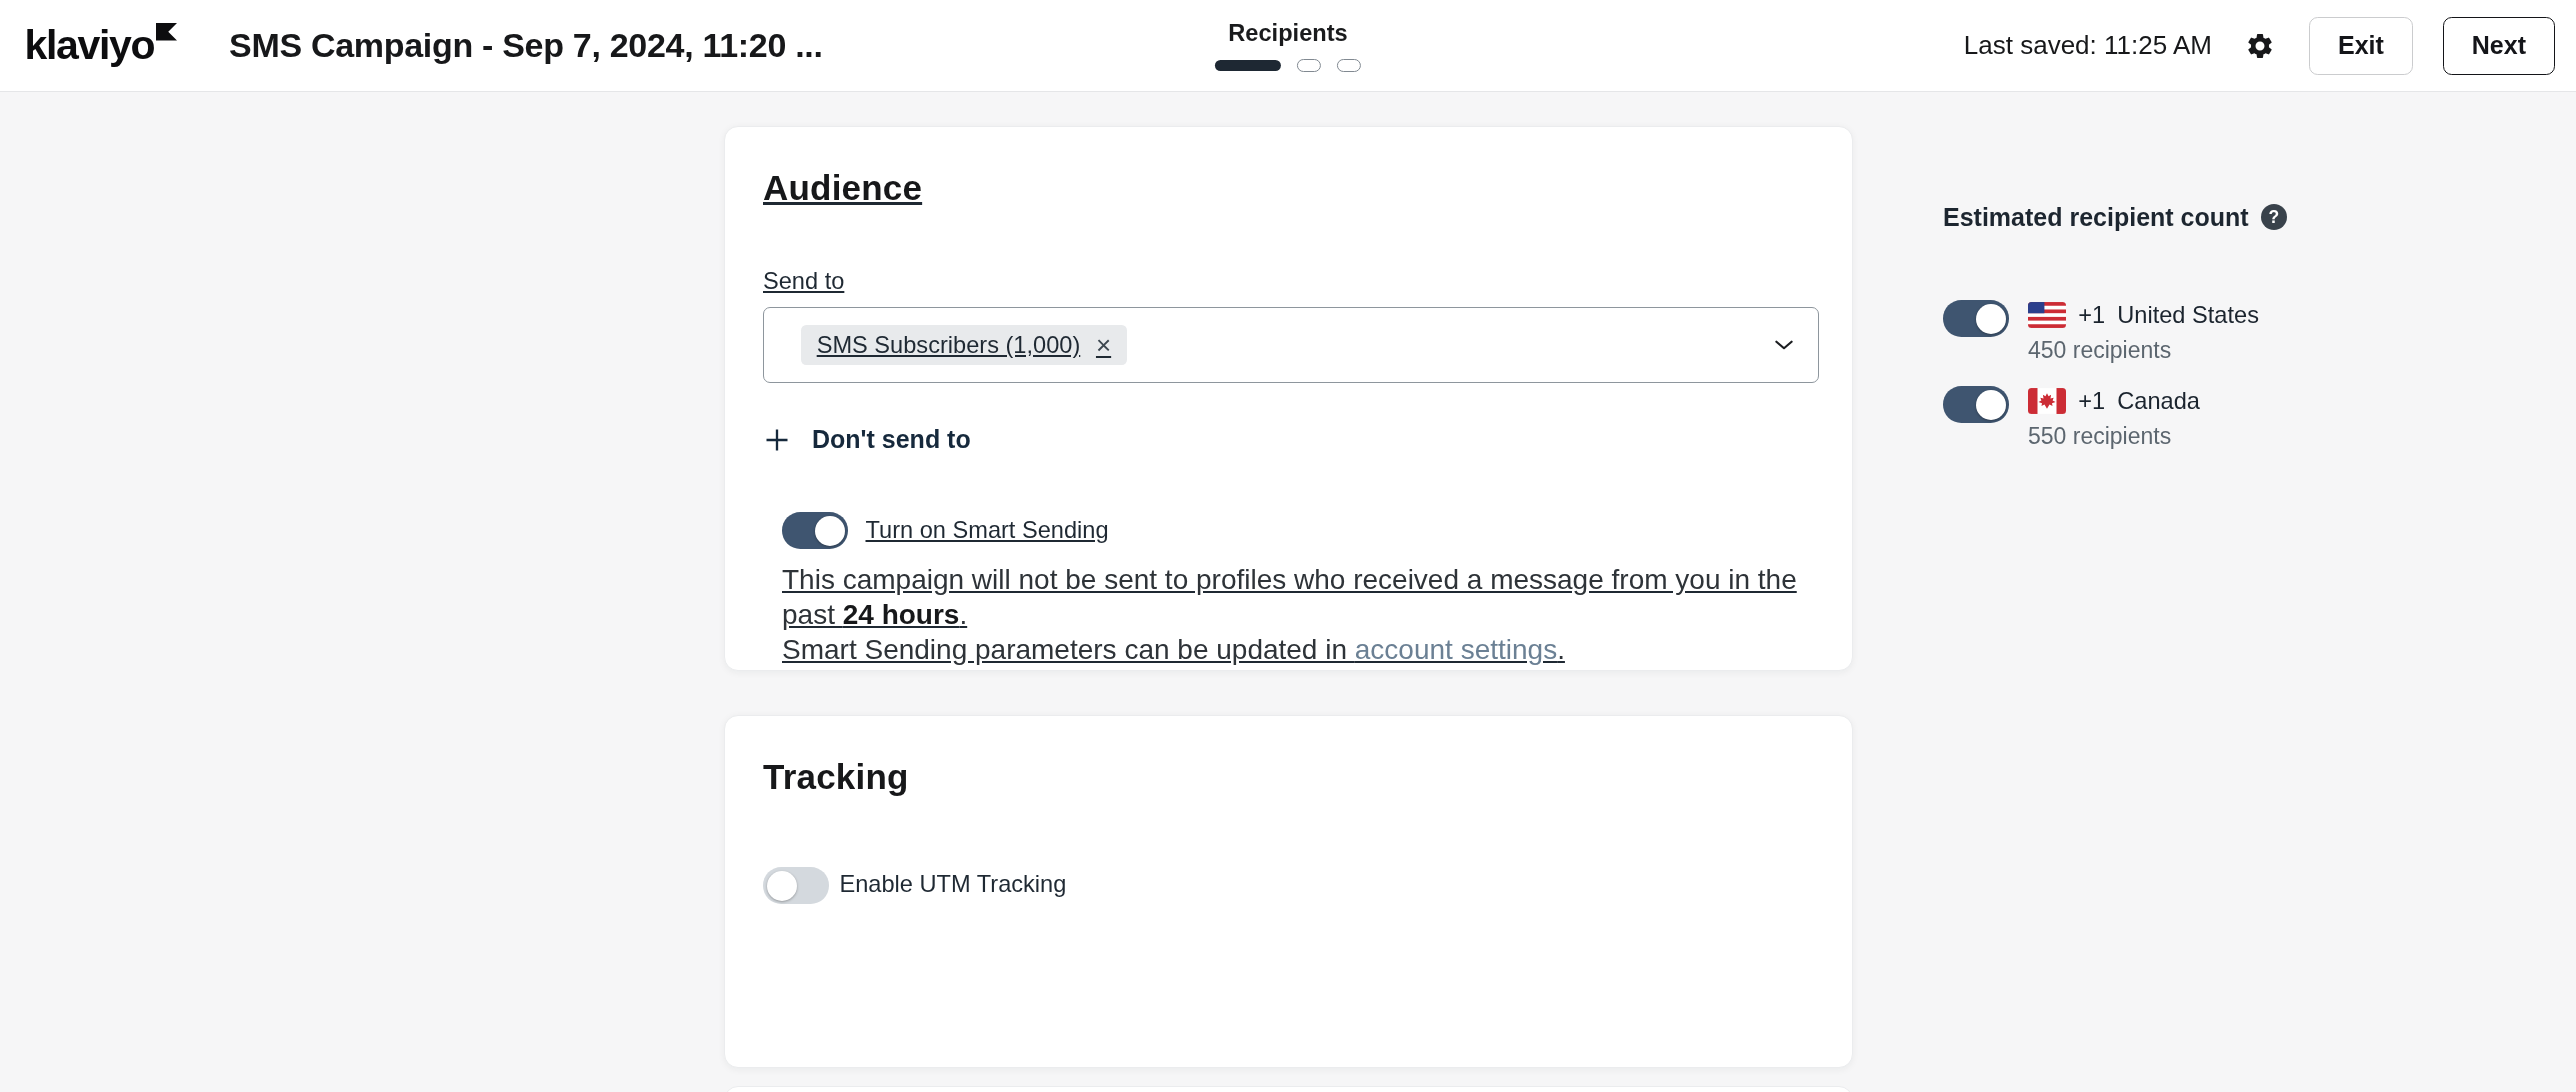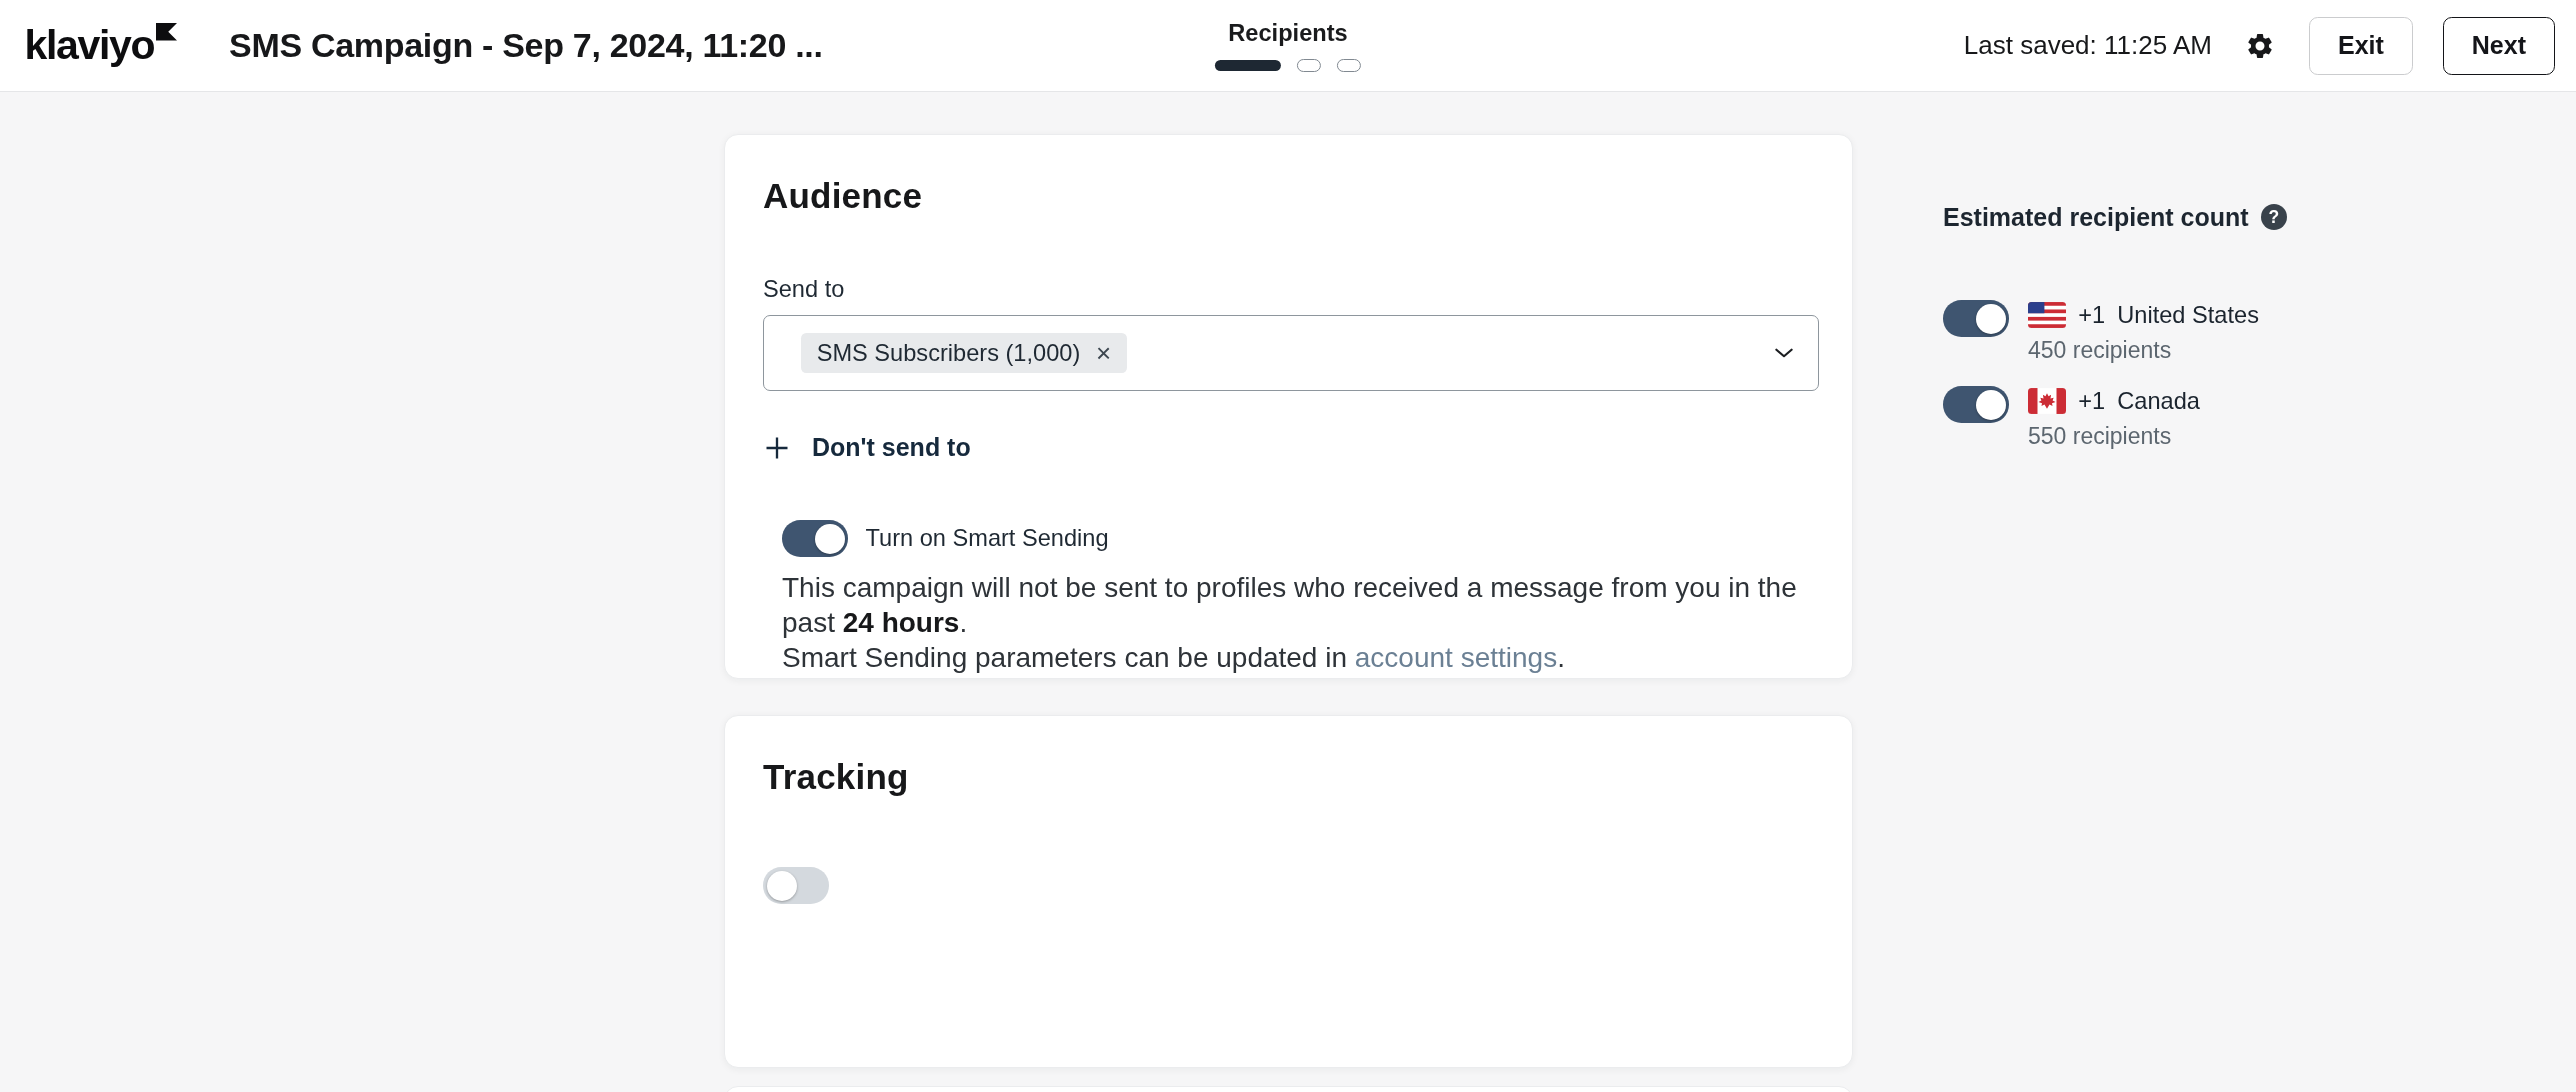--- a/index.html
+++ b/index.html
@@ -46,21 +46,21 @@
   .btn-exit { border: 0.9px solid #cbccce; }
   .btn-next { border: 1.7px solid #141519; font-weight: 700; }
 
   
   .card {
     position: absolute; left: 724px; width: 1129px; background: #ffffff;
     border: 0.9px solid #ebecee; border-radius: 14px;
     box-shadow: 0 1.7px 7px rgba(25,30,40,0.05);
     padding: 40px 38px 0 38px;
   }
-  .card-audience { top: 134px; height: 545px; }
+  .card-audience { top: 126px; height: 545px; text-decoration: underline; }
   .card-tracking { top: 715px; height: 353px; }
   .card-sliver {
     position: absolute; left: 724px; top: 1086px; width: 1129px; height: 35px;
     background: #ffffff; border: 0.9px solid #ebecee; border-radius: 14px 14px 0 0;
   }
   .card-title { font-size: 35px; font-weight: 700; color: #17181a; letter-spacing: 0.2px; line-height: 42px; }
 
   .field-label { margin-top: 58px; font-size: 23.6px; line-height: 29px; color: #1f2933; }
 
   .select-box {
@@ -204,20 +204,21 @@
 </section>
 
 <section class="card card-tracking">
   <h2 class="card-title">Tracking</h2>
 
   <div class="utm-row">
     <div class="toggle off">
         <div class="knob"></div>
       </div>
     <div class="utm-text">
+      <span class="toggle-label">Enable UTM Tracking</span>
     </div>
   </div>
 </section>
 
 <div class="card-sliver"></div>
 
 <aside class="recipient-panel">
   <div class="count-label-row">
     <span class="count-label">Estimated recipient count</span>
     <span class="help-icon">?</span>

